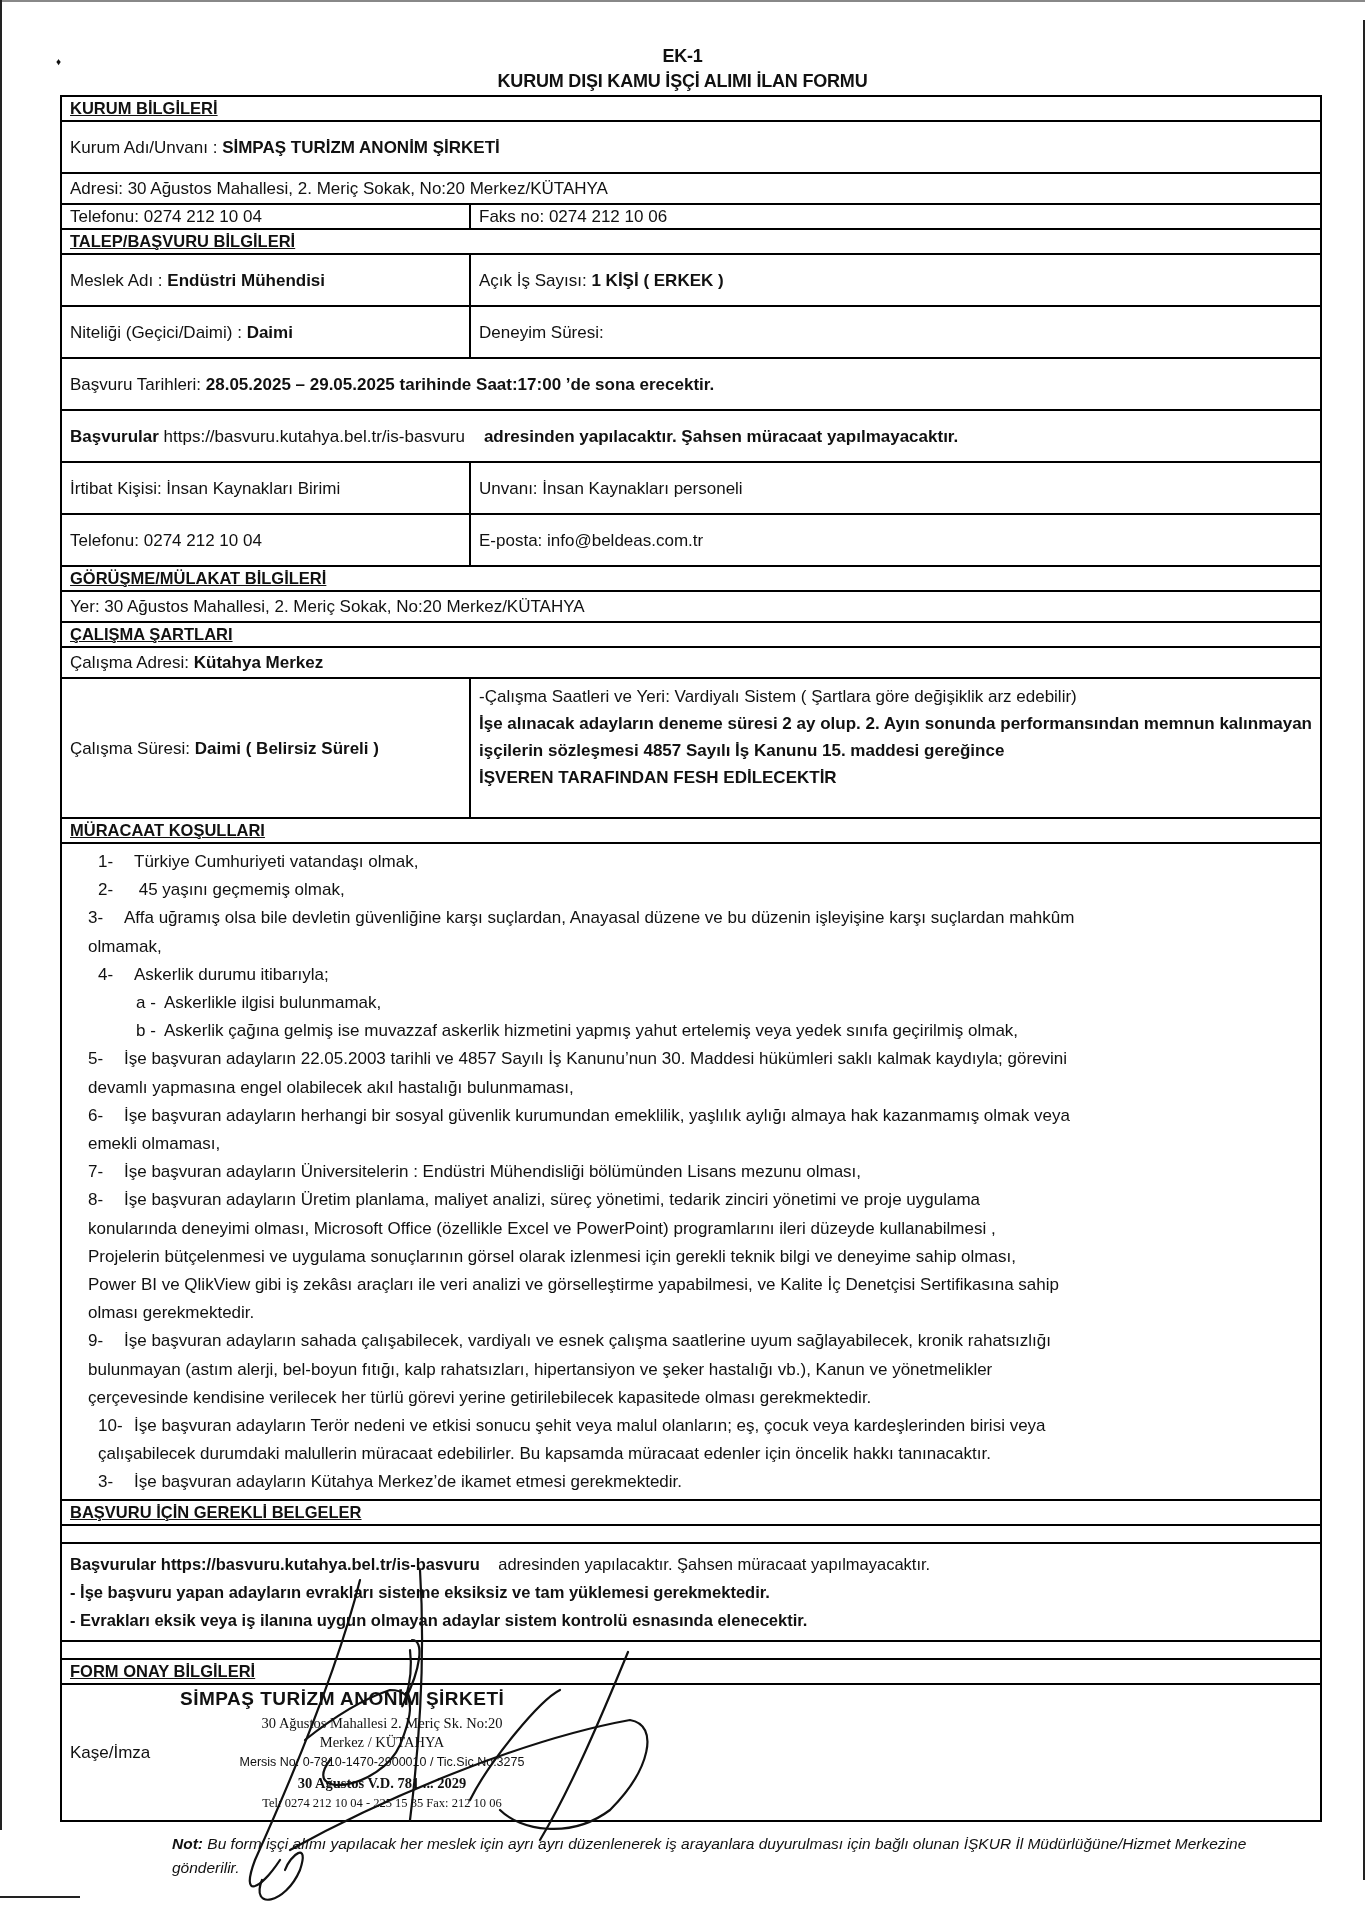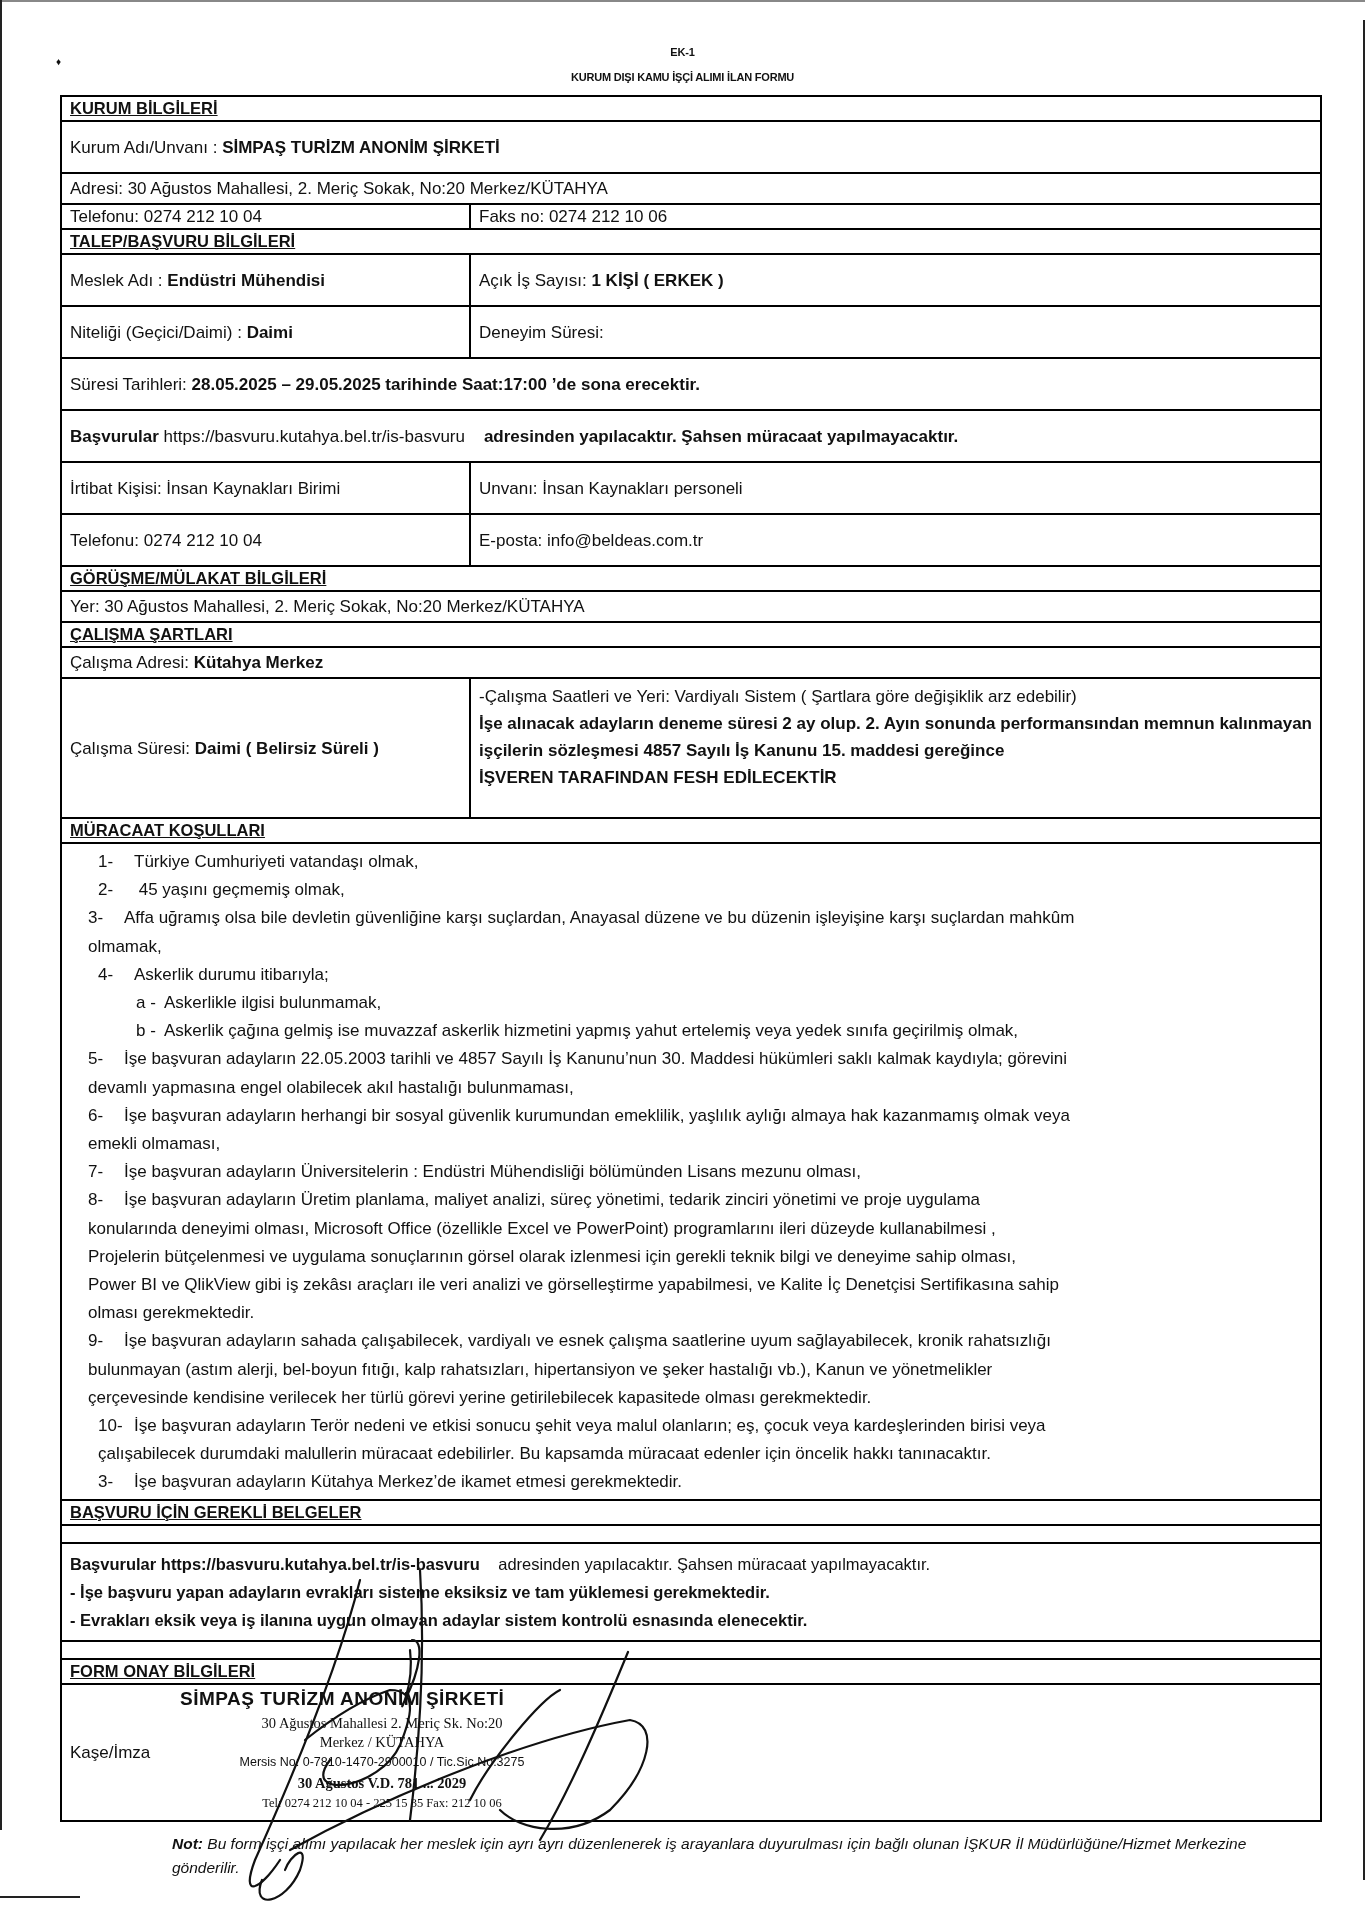--- a/index.html
+++ b/index.html
@@ -1,19 +1,19 @@
 <!DOCTYPE html>
 <html><head>
 <meta charset="utf-8">
 <style>
   html, body { margin:0; padding:0; background:#ffffff; }
   body { width:1365px; height:1920px; position:relative; overflow:hidden;
          font-family:"Liberation Sans", "DejaVu Sans", sans-serif; color:#111; }
   .page { position:absolute; left:0; top:0; width:1365px; height:1920px; }
-  .hdr { position:absolute; left:0; width:1365px; text-align:center; font-weight:bold; font-size:11px; letter-spacing:-0.2px; }
+  .hdr { position:absolute; left:0; width:1365px; text-align:center; font-weight:bold; font-size:18px; letter-spacing:-0.2px; }
   .hdr.ek { top:46px; }
   .hdr.tt { top:71px; }
   .mark { position:absolute; left:56px; top:56px; font-size:10px; }
   table.form { position:absolute; left:60px; top:95px; width:1262px; border-collapse:collapse; table-layout:fixed; font-size:17px; }
   table.form td { border:2px solid #000; padding:0 8px; vertical-align:middle; line-height:21px; overflow:hidden;margin-left:27px; }
   .sec { font-weight:bold; text-decoration:underline; text-decoration-thickness:1px; font-size:16.5px; }
   .b { font-weight:bold; }
   .u { }
   .h26 { height:25px; }
   .h33 { height:31px; }
@@ -80,21 +80,21 @@
         </tr>
       <tr class="h35">
         <td><span>Meslek Adı : </span><span class="b">Endüstri Mühendisi</span></td>
         <td><span>Açık İş Sayısı: </span><span class="b">1 KİŞİ ( ERKEK )</span></td>
       </tr>
       <tr class="h35">
         <td><span>Niteliği (Geçici/Daimi) : </span><span class="b">Daimi</span></td>
         <td><span>Deneyim Süresi:</span><span></span></td>
       </tr>
       <tr class="h35">
-          <td colspan="2"><span>Süresi Tarihleri: </span><span class="b">28.05.2025 – 29.05.2025  tarihinde Saat:17:00 ’de</span><span class="b"> sona erecektir.</span></td>
+          <td colspan="2"><span>Başvuru Tarihleri: </span><span class="b">28.05.2025 – 29.05.2025  tarihinde Saat:17:00 ’de</span><span class="b"> sona erecektir.</span></td>
         </tr>
       <tr class="h35">
           <td colspan="2"><span class="b">Başvurular </span> <a class="u" style="color:#111">https://basvuru.kutahya.bel.tr/is-basvuru</a>&nbsp;&nbsp;&nbsp; <span class="b">adresinden yapılacaktır. Şahsen müracaat yapılmayacaktır.</span></td>
         </tr>
       <tr class="h35">
         <td>İrtibat Kişisi: İnsan Kaynakları Birimi</td>
         <td>Unvanı: İnsan Kaynakları personeli</td>
       </tr>
       <tr class="h35">
         <td>Telefonu: 0274 212 10 04</td>

